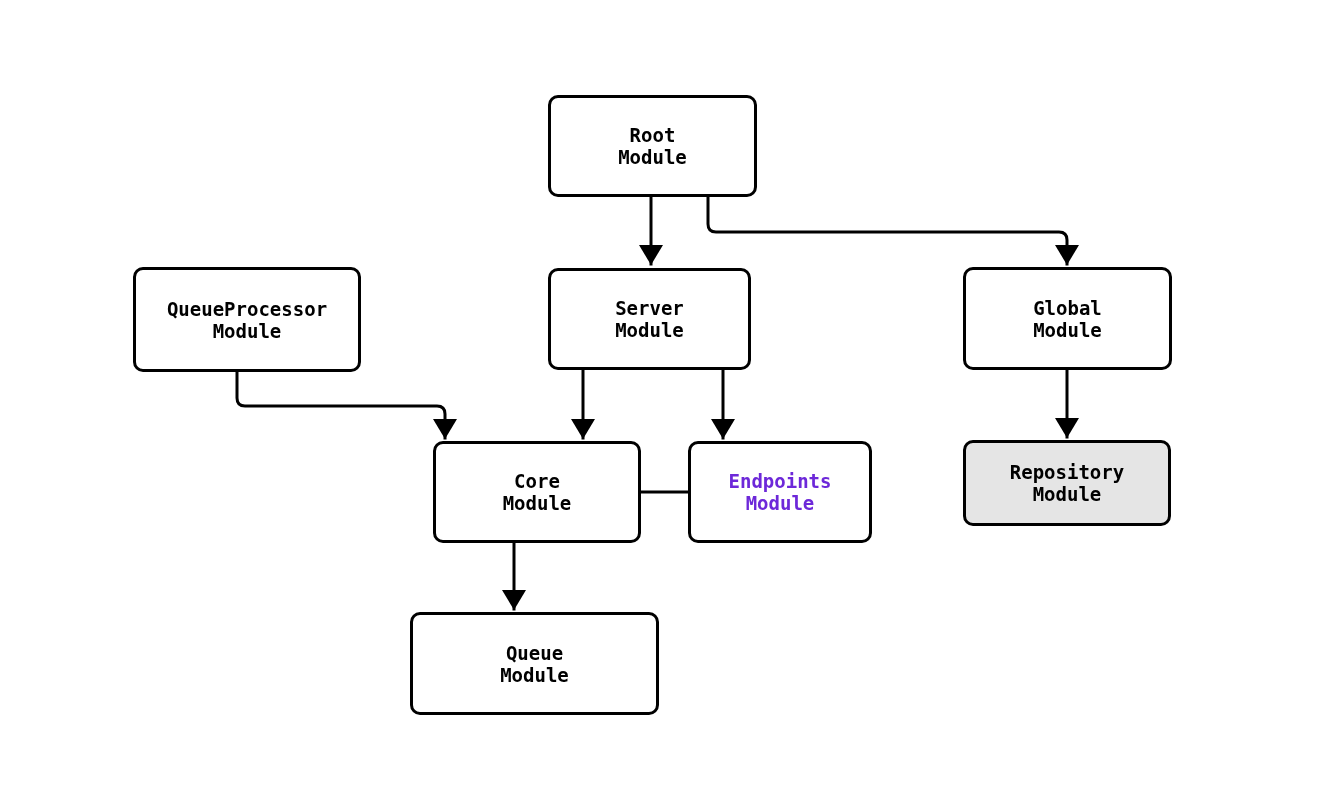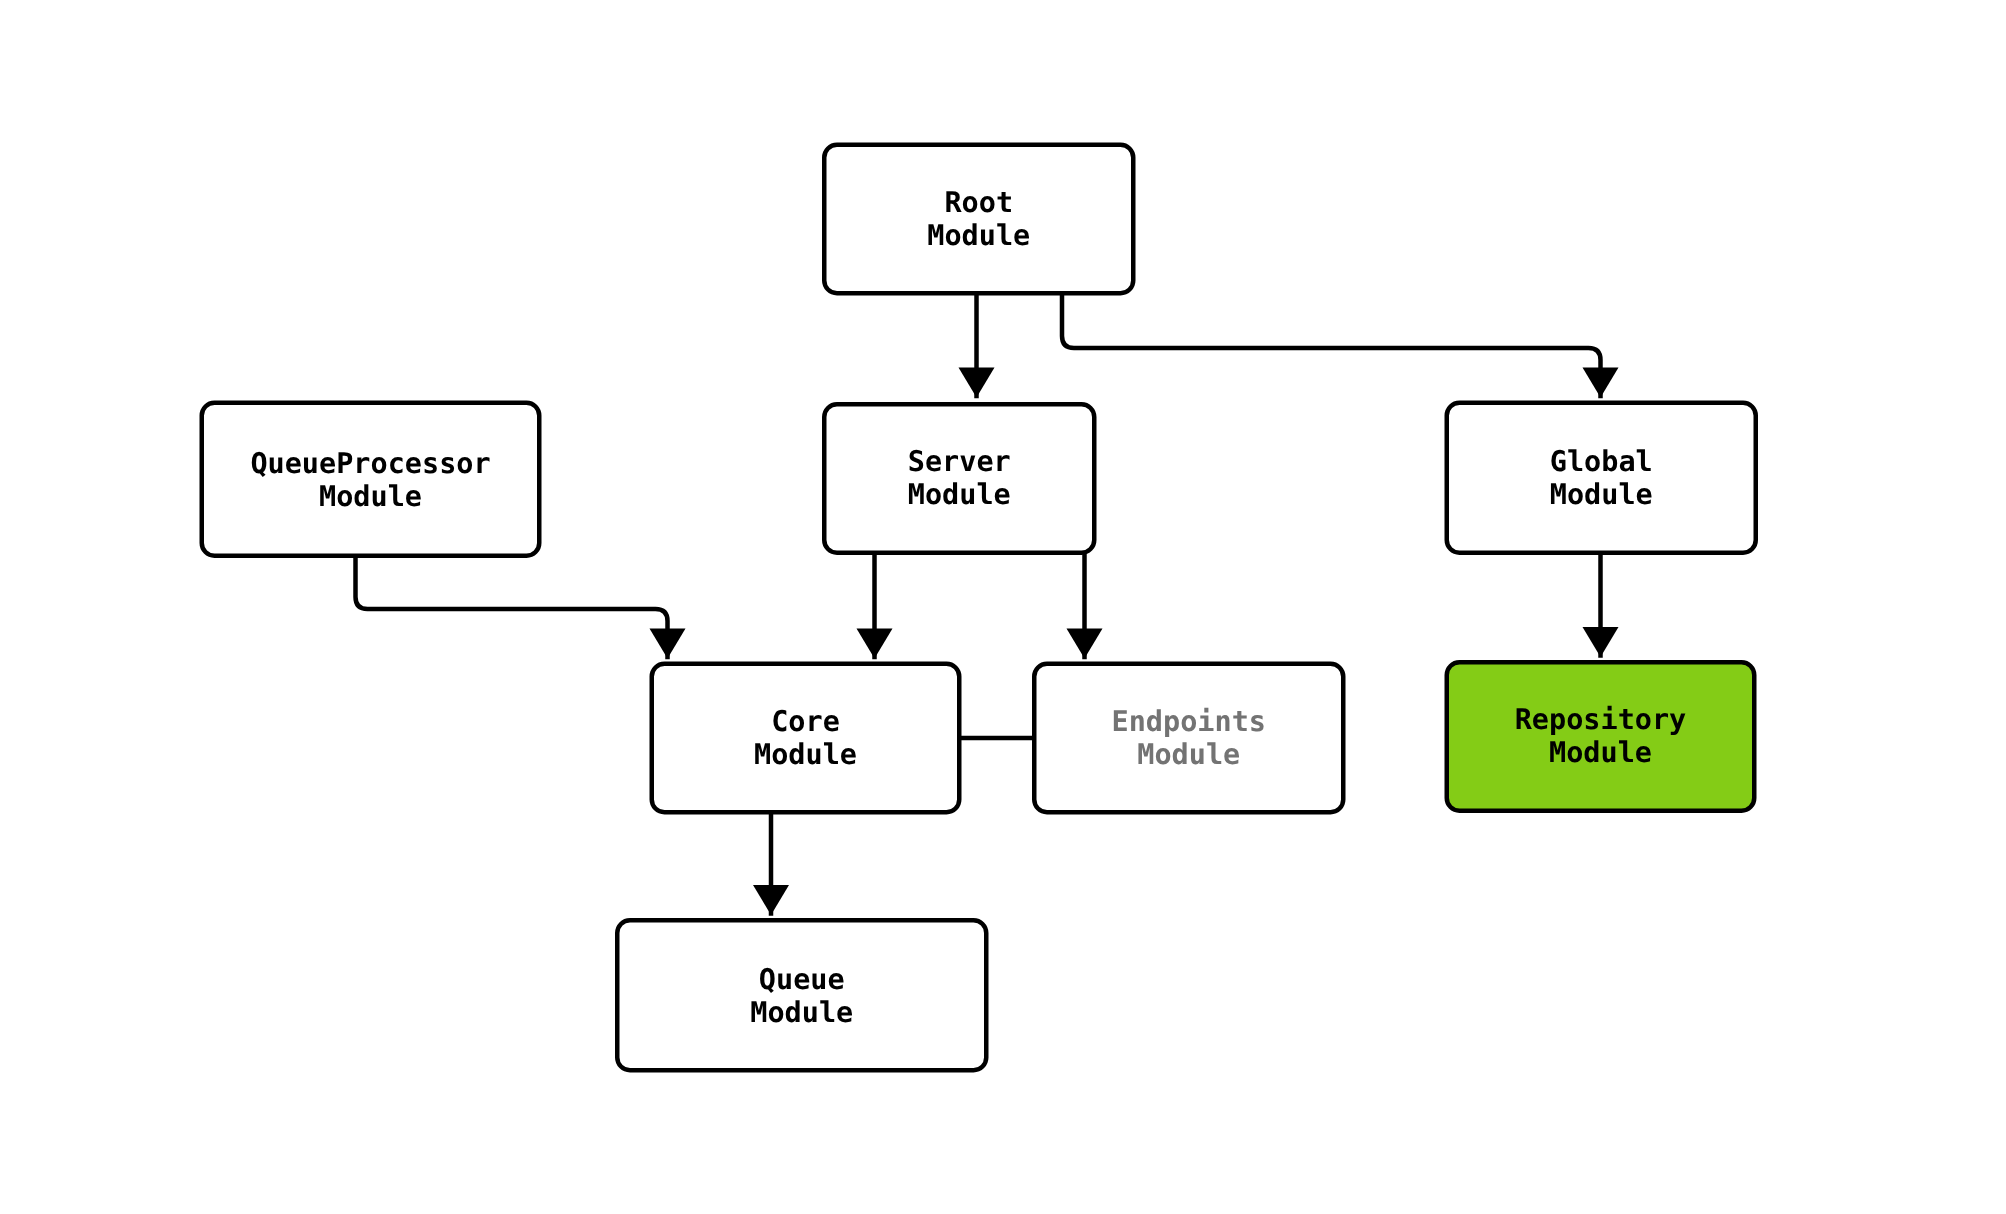--- a/index.html
+++ b/index.html
@@ -72,37 +72,37 @@
   </svg>
   <div id="node-layer">
       <div class="node" style="left: 548px; top: 95px; width: 209px; height: 102px; background: rgb(255, 255, 255); border-color: rgb(0, 0, 0); color: rgb(0, 0, 0);">
         <span class="label-line">Root</span>
         <span class="label-line">Module</span>
       </div>
       <div class="node" style="left: 133px; top: 267px; width: 228px; height: 105px; background: rgb(255, 255, 255); border-color: rgb(0, 0, 0); color: rgb(0, 0, 0);">
         <span class="label-line">QueueProcessor</span>
         <span class="label-line">Module</span>
       </div>
-      <div class="node" style="left: 548px; top: 268px; width: 183px; height: 102px; background: rgb(255, 255, 255); border-color: rgb(0, 0, 0); color: rgb(0, 0, 0);">
+      <div class="node" style="left: 548px; top: 268px; width: 203px; height: 102px; background: rgb(255, 255, 255); border-color: rgb(0, 0, 0); color: rgb(0, 0, 0);">
         <span class="label-line">Server</span>
         <span class="label-line">Module</span>
       </div>
       <div class="node" style="left: 963px; top: 267px; width: 209px; height: 103px; background: rgb(255, 255, 255); border-color: rgb(0, 0, 0); color: rgb(0, 0, 0); text-align: center;">
         <span class="label-line">Global</span>
         <span class="label-line">Module</span>
       </div>
       <div class="node" style="left: 410px; top: 441px; width: 208px; height: 102px; background: rgb(255, 255, 255); border-color: rgb(0, 0, 0); color: rgb(0, 0, 0); margin-left: 23px;">
         <span class="label-line">Core</span>
         <span class="label-line">Module</span>
       </div>
-      <div class="node" style="left: 688px; top: 441px; width: 209px; height: 102px; background: rgb(255, 255, 255); border-color: rgb(0, 0, 0); color: #737373;">
+      <div class="node" style="left: 688px; top: 441px; width: 184px; height: 102px; background: rgb(255, 255, 255); border-color: rgb(0, 0, 0); color: #6d28d9;">
         <span class="label-line">Endpoints</span>
         <span class="label-line">Module</span>
       </div>
-      <div class="node" style="left: 963px; top: 440px; width: 208px; height: 102px; background: #84cc16; border-color: rgb(0, 0, 0); color: rgb(0, 0, 0);">
+      <div class="node" style="left: 963px; top: 440px; width: 208px; height: 86px; background: #e5e5e5; border-color: rgb(0, 0, 0); color: rgb(0, 0, 0);">
         <span class="label-line">Repository</span>
         <span class="label-line">Module</span>
       </div>
       <div class="node" style="left: 410px; top: 612px; width: 249px; height: 103px; background: rgb(255, 255, 255); border-color: rgb(0, 0, 0); color: rgb(0, 0, 0);">
         <span class="label-line">Queue</span>
         <span class="label-line">Module</span>
       </div>
     </div>
 </div>
 

